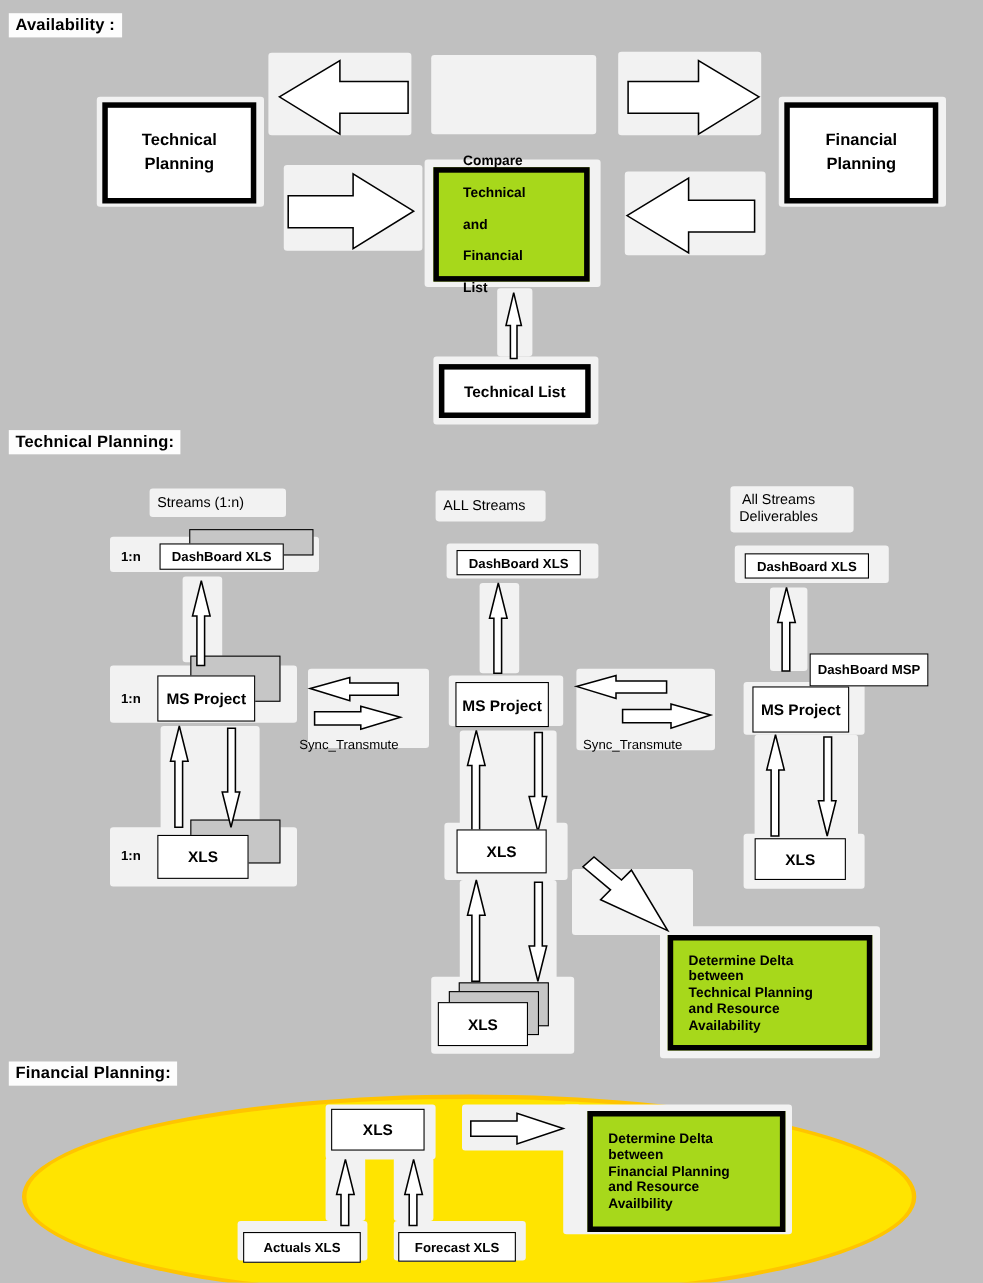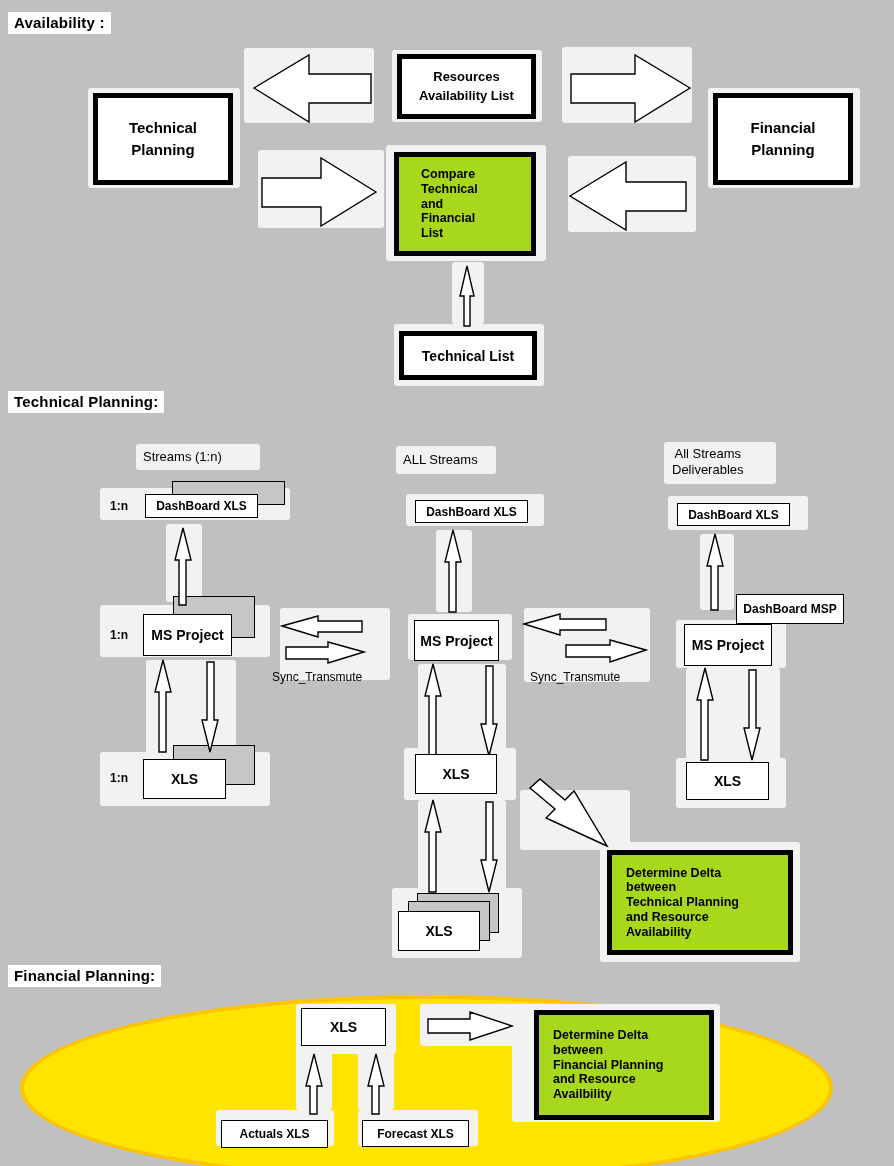--- a/index.html
+++ b/index.html
@@ -184,26 +184,22 @@
 
   <div class="section-title" style="left:8px;top:12px;">Availability :</div>
   <div class="section-title" style="left:8px;top:391px;">Technical Planning:</div>
   <div class="section-title" style="left:8px;top:965px;z-index:60;">Financial Planning:</div>
 
   <div class="box thick" style="left:93px;top:93px;width:140px;height:92px;flex-direction:column;font-size:15px;line-height:1.5;">
     <span>Technical</span>
     <span>Planning</span>
   </div>
 
-  <div class="box thick" style="left:397px;top:54px;width:139px;height:65px;flex-direction:column;font-size:13px;line-height:1.45;">
-    <span>Resources</span>
-    <span>Availability List</span>
-  </div>
-
-  <div class="box thick green leftalign" style="left:394px;top:152px;width:142px;height:104px;flex-direction:column;align-items:flex-start;justify-content:center;font-size:12.5px;padding-left:22px;">
+
+  <div class="box thick green leftalign" style="left:394px;top:152px;width:142px;height:104px;flex-direction:column;align-items:flex-start;justify-content:center;font-size:12.5px;padding-left:22px;gap:14px;">
     <span>Compare</span>
     <span>Technical</span>
     <span>and</span>
     <span>Financial</span>
     <span>List</span>
   </div>
 
   <div class="box thick" style="left:713px;top:93px;width:140px;height:92px;flex-direction:column;font-size:15px;line-height:1.5;">
     <span>Financial</span>
     <span>Planning</span>

